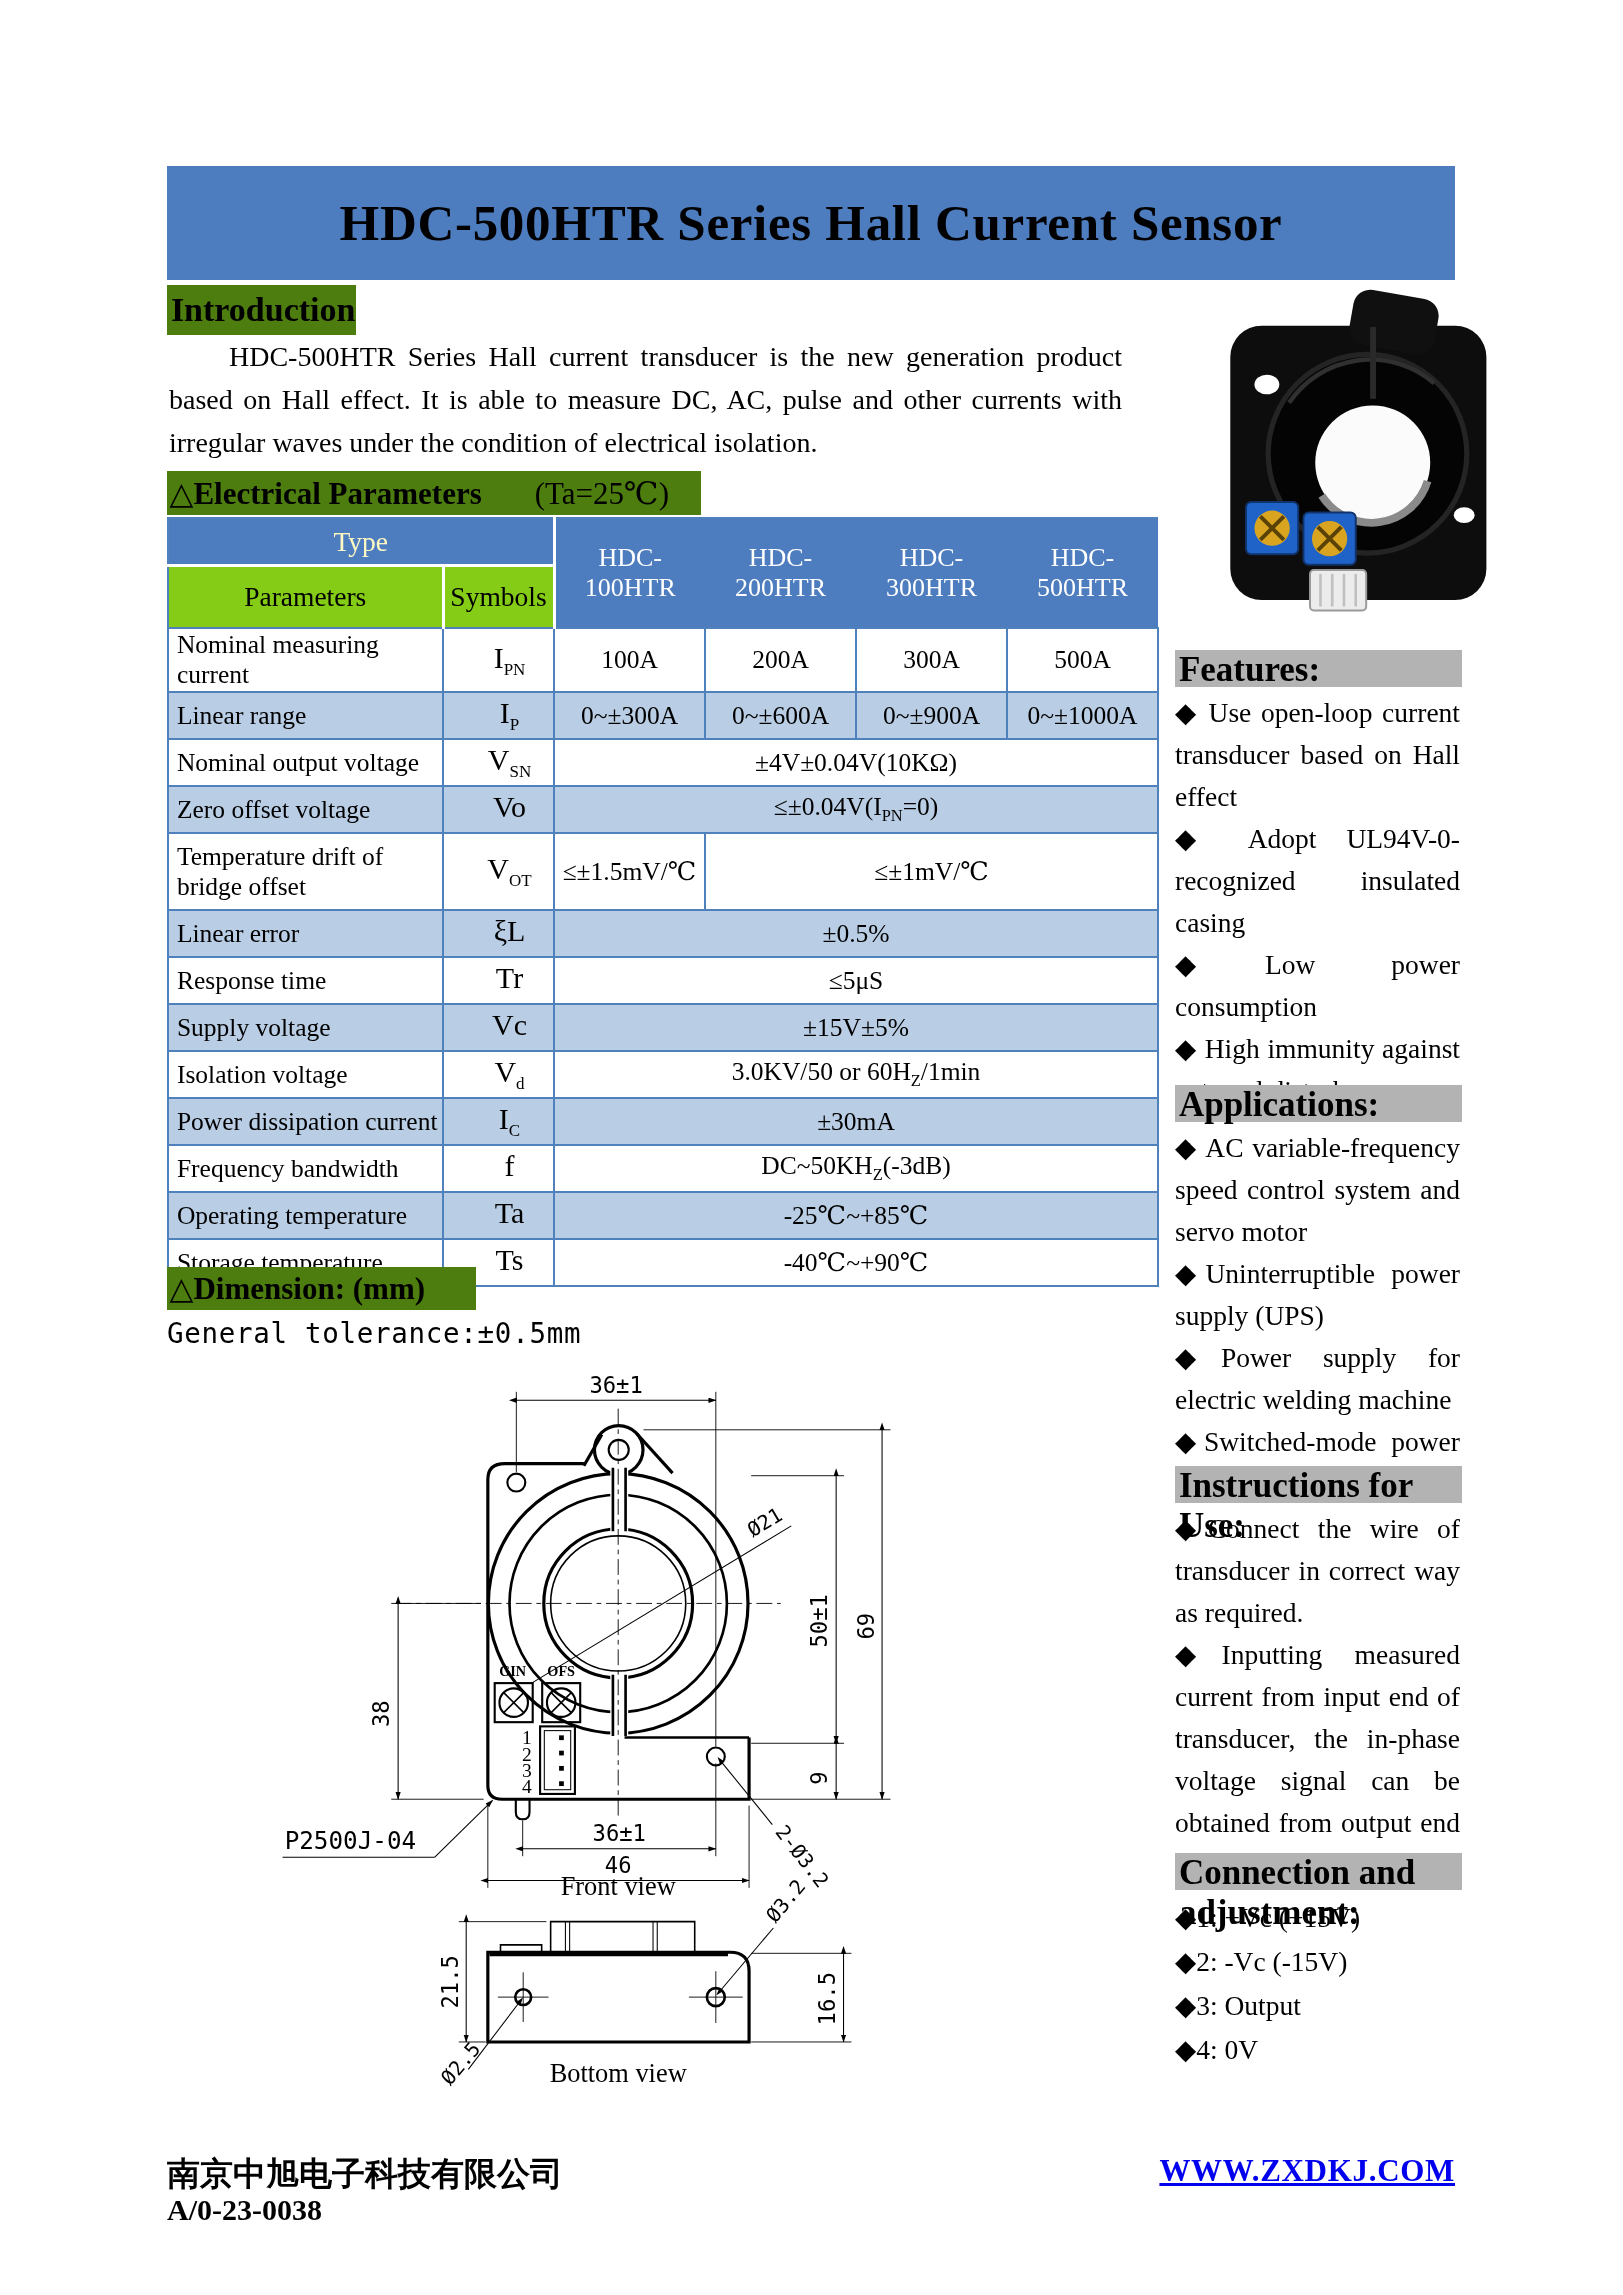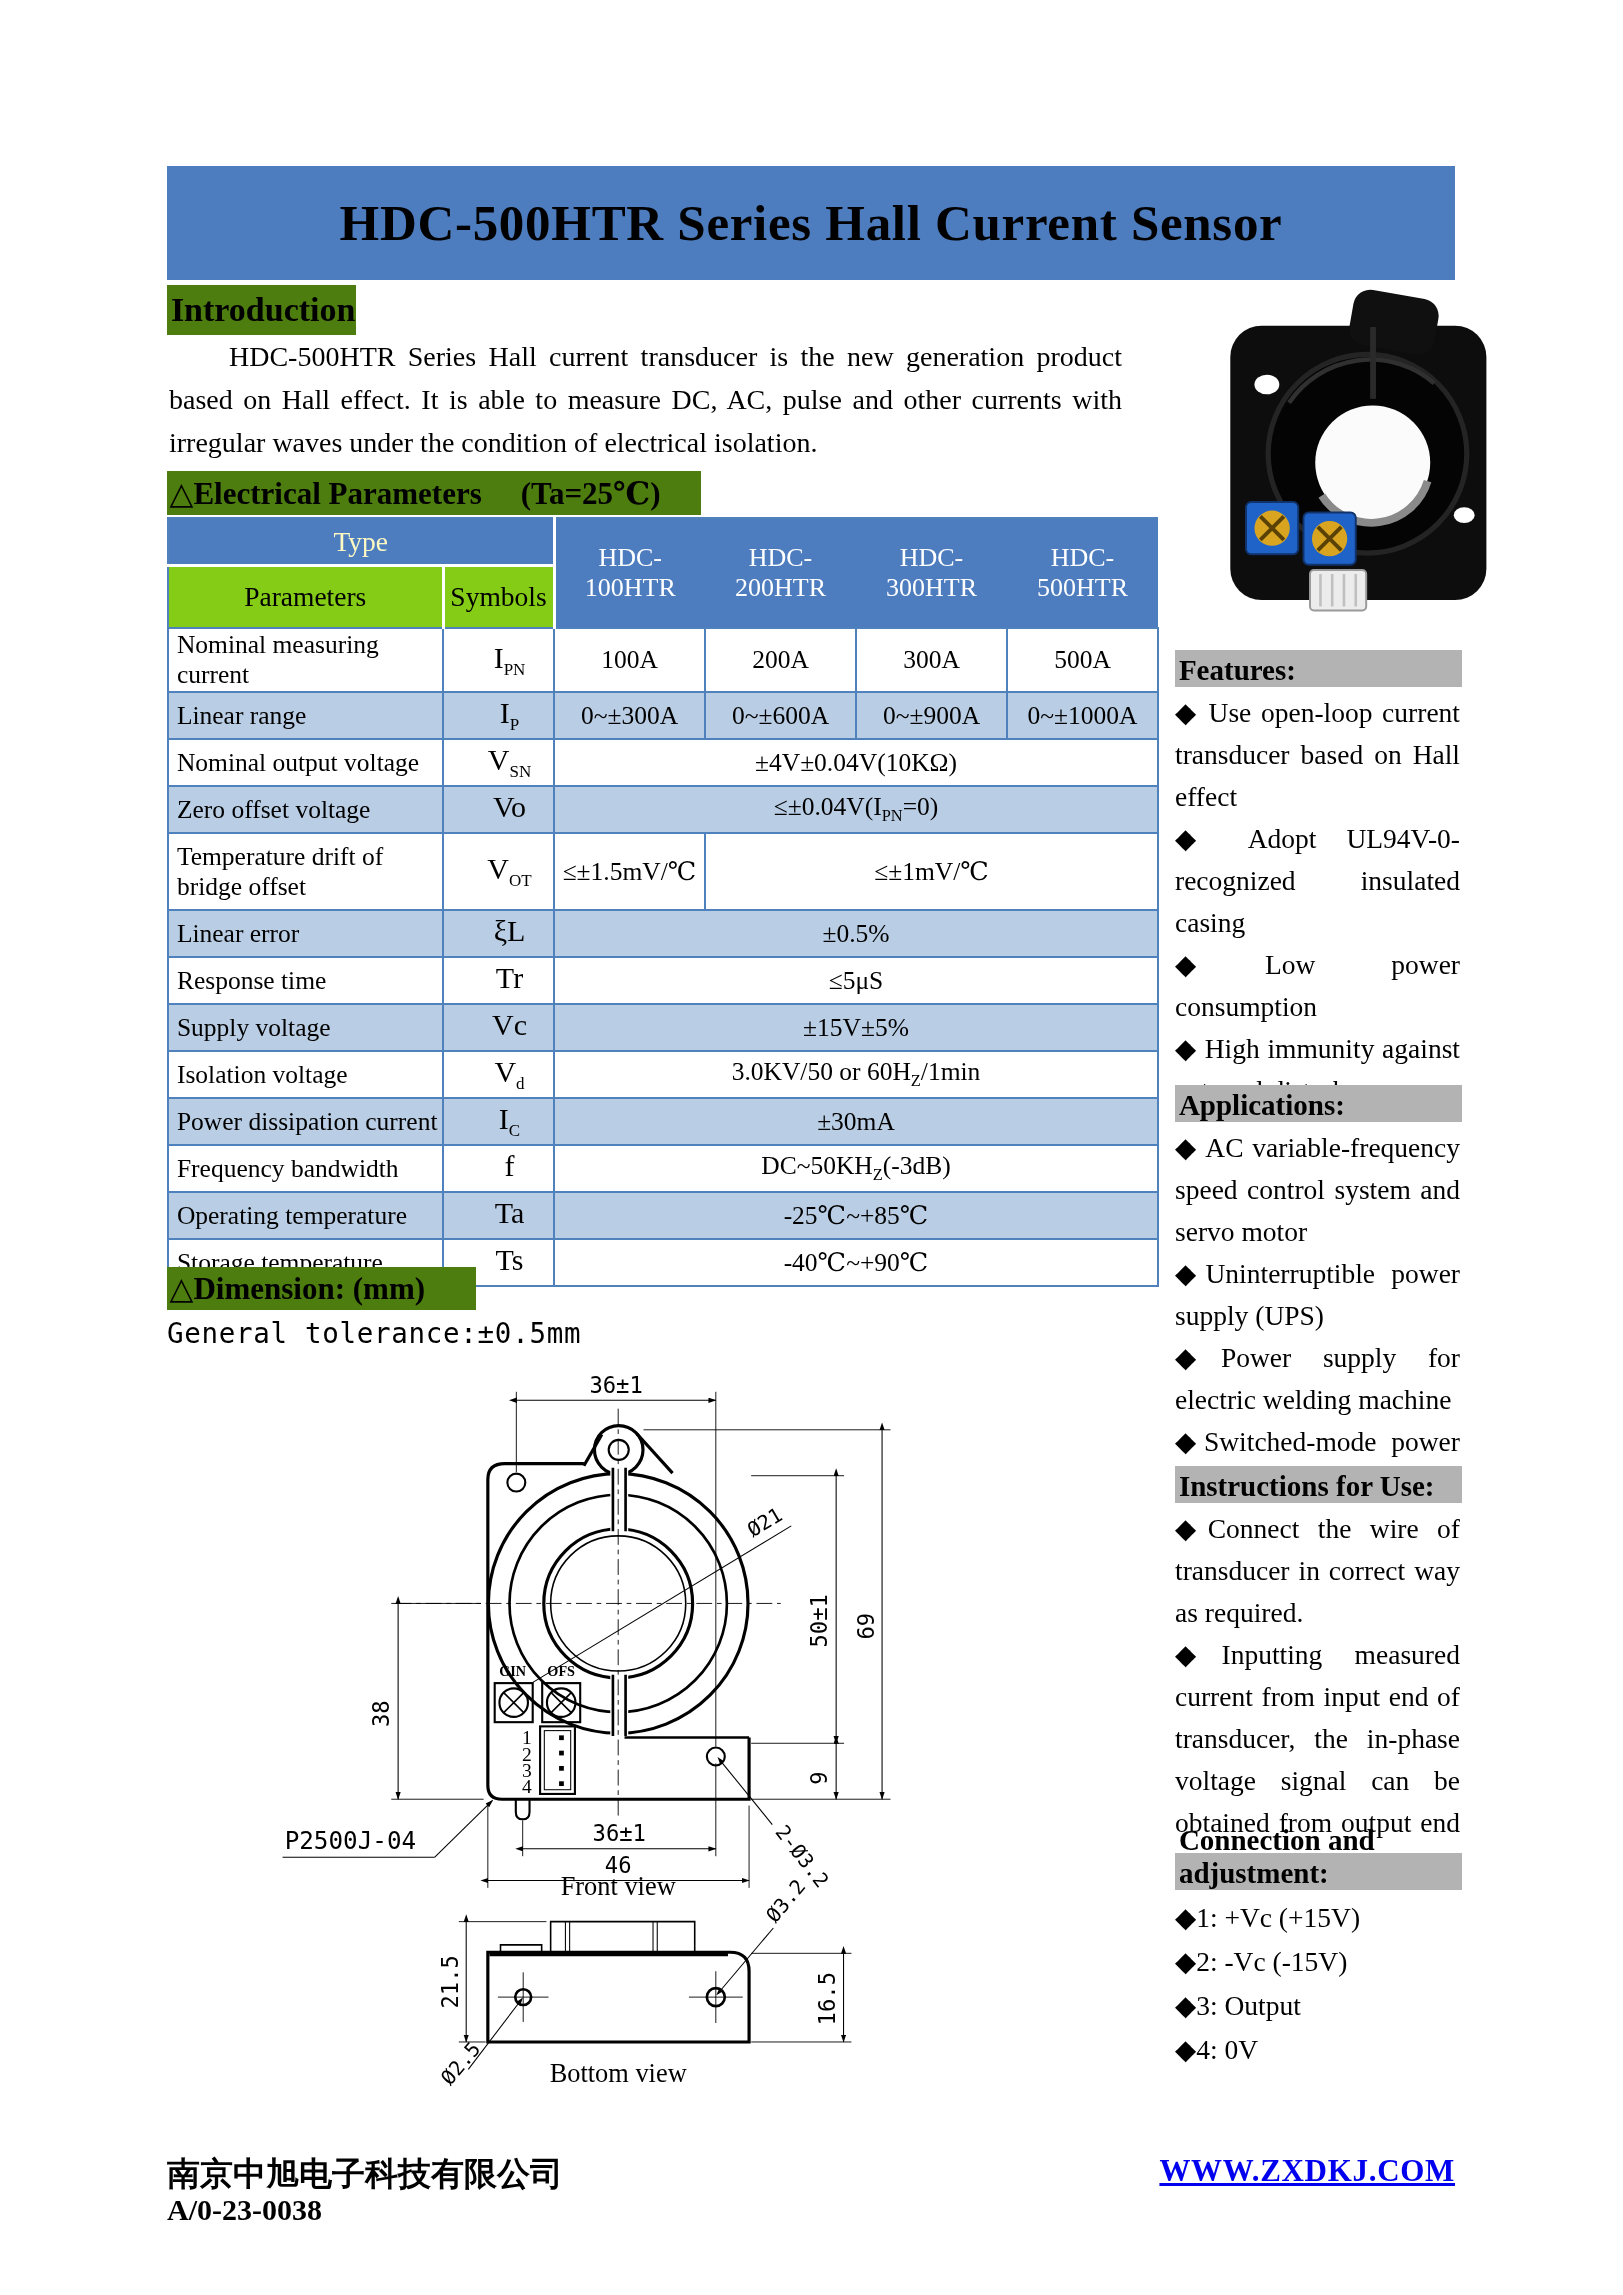--- a/index.html
+++ b/index.html
@@ -10,21 +10,21 @@
   
   .banner{left:167px;top:166px;width:1288px;height:114px;background:#4d7dbf;
           display:flex;align-items:center;justify-content:center;}
   .banner h1{margin:0;font-size:51px;font-weight:bold;letter-spacing:0.7px;}
 
   
   .gray-head{background:#4d7c0f;font-weight:bold;display:flex;align-items:center;}
   .intro-head{left:167px;top:285px;width:185px;height:50px;font-size:34px;padding-left:3.9px;}
   .elec-head{left:167px;top:471px;width:531px;height:44px;font-size:31px;padding-left:2.6px;}
   .dim-head{left:167px;top:1267px;width:306px;height:43px;font-size:31px;padding-left:2.6px;}
-  .cond{font-weight:bold;margin-left:39px;}
+  .cond{font-weight:normal;margin-left:53px;}
 
   .intro-body{left:169px;top:335px;width:953px;font-size:28px;line-height:43px;
               text-align:justify;text-indent:60px;}
 
   .tolerance{left:167px;top:1317px;font-family:"DejaVu Sans Mono","Liberation Mono",monospace;
              font-size:27.5px;letter-spacing:0.7px;}
 
   
   .etable{left:167px;top:517px;border-collapse:collapse;table-layout:fixed;background:#fff;}
   .etable td{border:2px solid #4f81bd;overflow:hidden;}
@@ -38,22 +38,22 @@
   .etable .p{font-size:25.5px;text-align:left;padding-left:7.9px;}
   .etable .s{font-size:30px;text-align:center;padding-left:23px;}
   .etable .s sub{font-size:17px;}
   .etable .v{font-size:25.5px;text-align:center;}
   .etable .v sub{font-size:16.4px;}
   .etable tr.rw td{height:43px;}
   .etable tr.tall td{height:73px;}
   .etable tr.shade td{background:#b9cde4;margin-left:8px;}
 
   
-  .side-head{background:#b3b3b3;font-weight:bold;font-size:29px;width:283px;
-             height:37px;display:flex;align-items:flex-end;padding-left:3.9px;}
+  .side-head{background:#b3b3b3;font-weight:bold;font-size:35px;width:283px;
+             height:37px;display:flex;align-items:flex-start;padding-left:3.9px;}
   .side-list{width:285px;font-size:27.5px;line-height:42px;text-align:justify;}
   .side-list p{margin:0;}
   .conn-list p{line-height:44px;}
 
   
   .company{left:167px;top:2152px;font-size:33px;font-weight:bold;font-family:"DejaVu Sans","Liberation Sans",sans-serif;}
   .docno{left:167px;top:2193px;font-size:30px;font-weight:bold;}
   .website{top:2153px;right:168px;font-size:31px;font-weight:bold;color:#0000ee;
            text-decoration:underline;letter-spacing:0.7px;}
 

